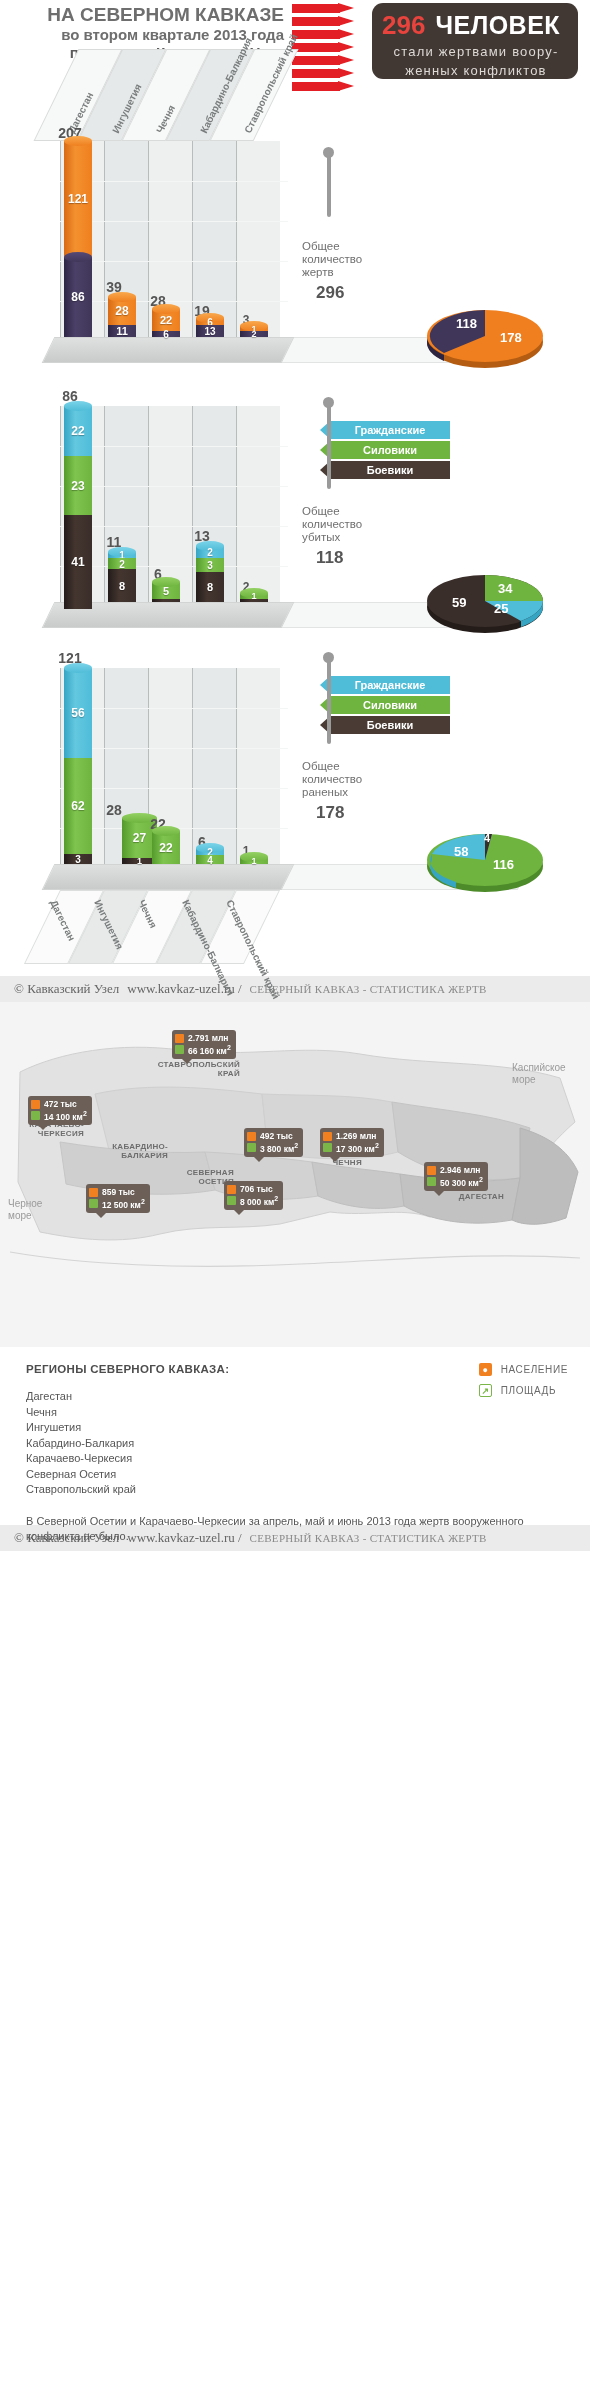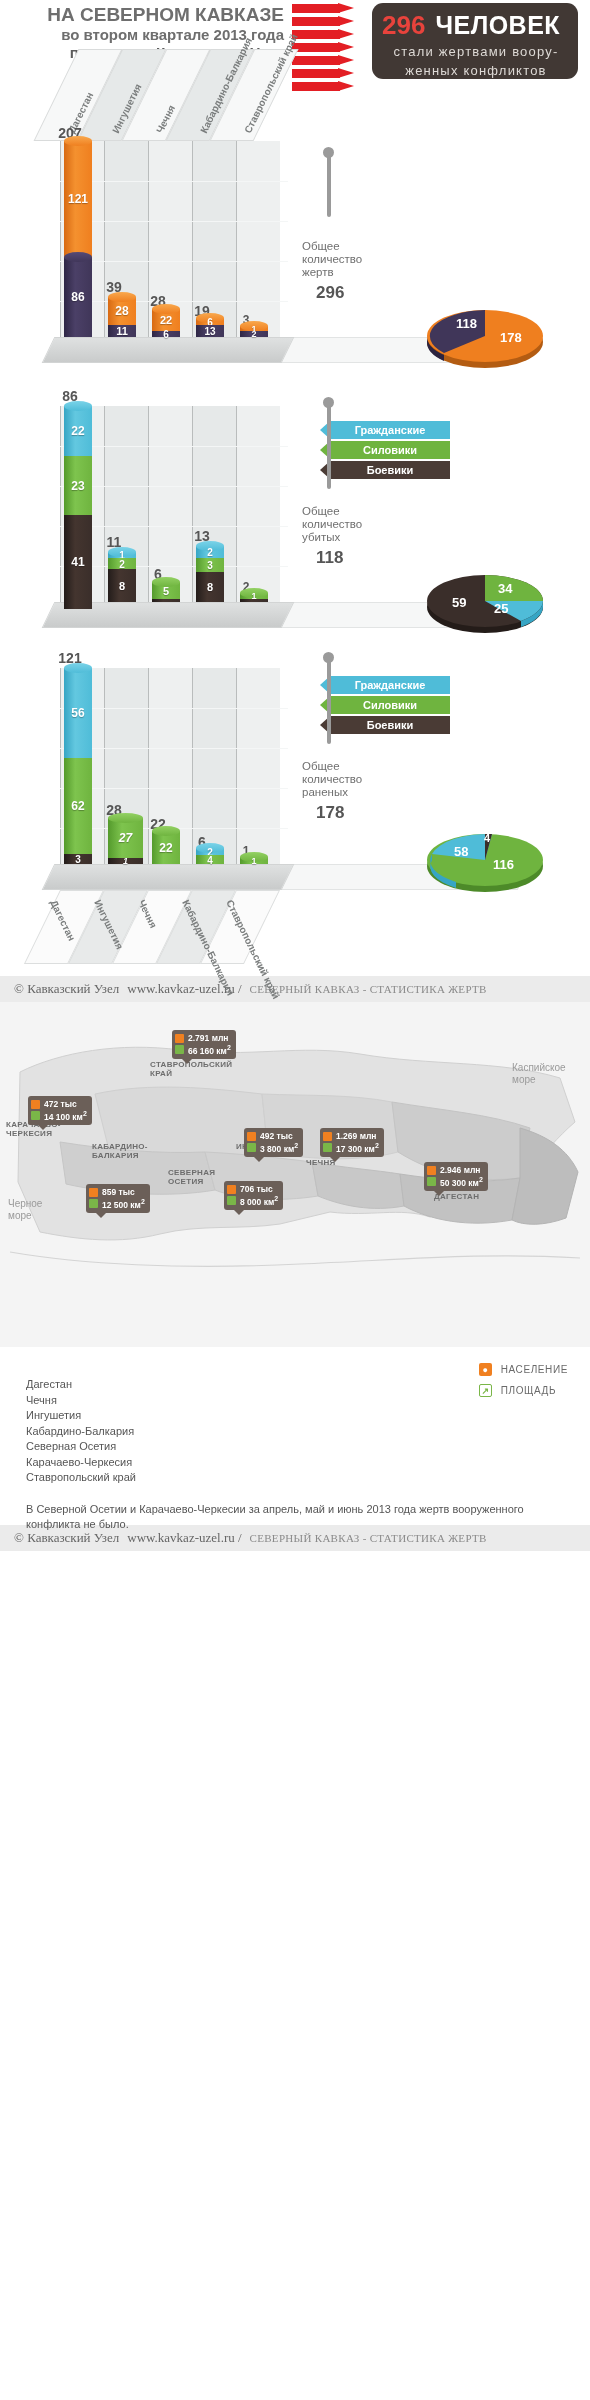--- a/index.html
+++ b/index.html
@@ -99,21 +99,21 @@
 
   
   .footer { width:590px; height:26px; background:#ebebeb; display:flex; align-items:center; padding-left:14px; gap:8px;}
   .f-copy { font-family:"Liberation Serif", serif; font-size:13px; color:#666; }
   .f-url  { font-family:"Liberation Serif", serif; font-size:13px; color:#666; }
   .f-tag  { font-family:"Liberation Serif", serif; font-size:11px; color:#8a8a8a; letter-spacing:0.3px;}
 
   
   .mapwrap { position:relative; width:590px; height:345px; background:#f4f4f4; overflow:hidden;}
   .sea { position:absolute; font-size:10px; color:#9a9a9a; line-height:12px; }
-  .regname { position:absolute; font-size:8px; font-weight:bold; color:#6d6d6d; text-align:left; line-height:9px; letter-spacing:0.3px;}
+  .regname { position:absolute; font-size:8px; font-weight:bold; color:#6d6d6d; text-align:right; line-height:9px; letter-spacing:0.3px;}
   .callout { position:absolute; background:#6b5f58; border-radius:3px; padding:3px 5px 3px 3px; display:flex; gap:4px; align-items:flex-start; }
   .callout .icons { display:flex; flex-direction:column; gap:2px; padding-top:1px;}
   .ico { width:9px;height:9px; border-radius:1px; display:block; }
   .ico.pop { background:#f08020; }
   .ico.area{ background:#7ab648; }
   .callout .lines { color:#fff; font-size:8.5px; font-weight:bold; line-height:10px; white-space:nowrap;}
   .callout .tail { position:absolute; bottom:-5px; left:10px; width:0;height:0;
     border-left:5px solid transparent; border-right:5px solid transparent; border-top:5px solid #6b5f58;}
 
   
@@ -432,21 +432,21 @@
       </div>
       <div class="seg" style="height:96px; background:linear-gradient(90deg,#549a2c,#7ec44e 40%,#6fb43f)">
         <span class="val">62</span>
       </div>
       <div class="seg" style="height:10px; background:linear-gradient(90deg,#231c1a,#44352f 40%,#3a2e2a)">
         <span class="val" style="font-size:10px">3</span>
       </div>
     </div>
 
     <div class="bartotal" style="left:84px; bottom:72px">28</div>
-    <div class="bar" style="left:108px; width:35px; height:46px;font-style:italic;">
+    <div class="bar" style="left:122px; width:35px; height:46px;">
       <div class="seg" style="height:40px; background:linear-gradient(90deg,#549a2c,#7ec44e 40%,#6fb43f)">
         <span class="cap" style="background:linear-gradient(#93d163,#6fb43f)"></span>
         <span class="val">27</span>
       </div>
       <div class="seg" style="height:6px; background:linear-gradient(90deg,#231c1a,#44352f 40%,#3a2e2a)">
         <span class="val" style="font-size:9px">1</span>
       </div>
     </div>
 
     <div class="bartotal" style="left:128px; bottom:58px">22</div>
@@ -670,27 +670,28 @@
       </div>
     <div class="lines">
       <div>492 тыс</div>
       <div><span>3 800 км</span><sup>2</sup></div>
     </div>
     <span class="tail"></span>
   </div>
 </div>
 
 <div class="btm">
+  <div class="btm-title">РЕГИОНЫ СЕВЕРНОГО КАВКАЗА:</div>
   <div class="btm-list">
     <div>Дагестан</div>
     <div>Чечня</div>
     <div>Ингушетия</div>
     <div>Кабардино-Балкария</div>
+    <div>Карачаево-Черкесия</div>
     <div>Северная Осетия</div>
-    <div>Карачаево-Черкесия</div>
     <div>Ставропольский край</div>
   </div>
   <div class="btm-note">В Северной Осетии и Карачаево-Черкесии за апрель, май и июнь 2013 года жертв вооруженного конфликта не было.</div>
 
   <div class="btm-legend">
     <div class="bl-row">
       <span class="bl-ico" style="background:#f08020">●</span>
       <span class="bl-txt">НАСЕЛЕНИЕ</span>
     </div>
     <div class="bl-row">

